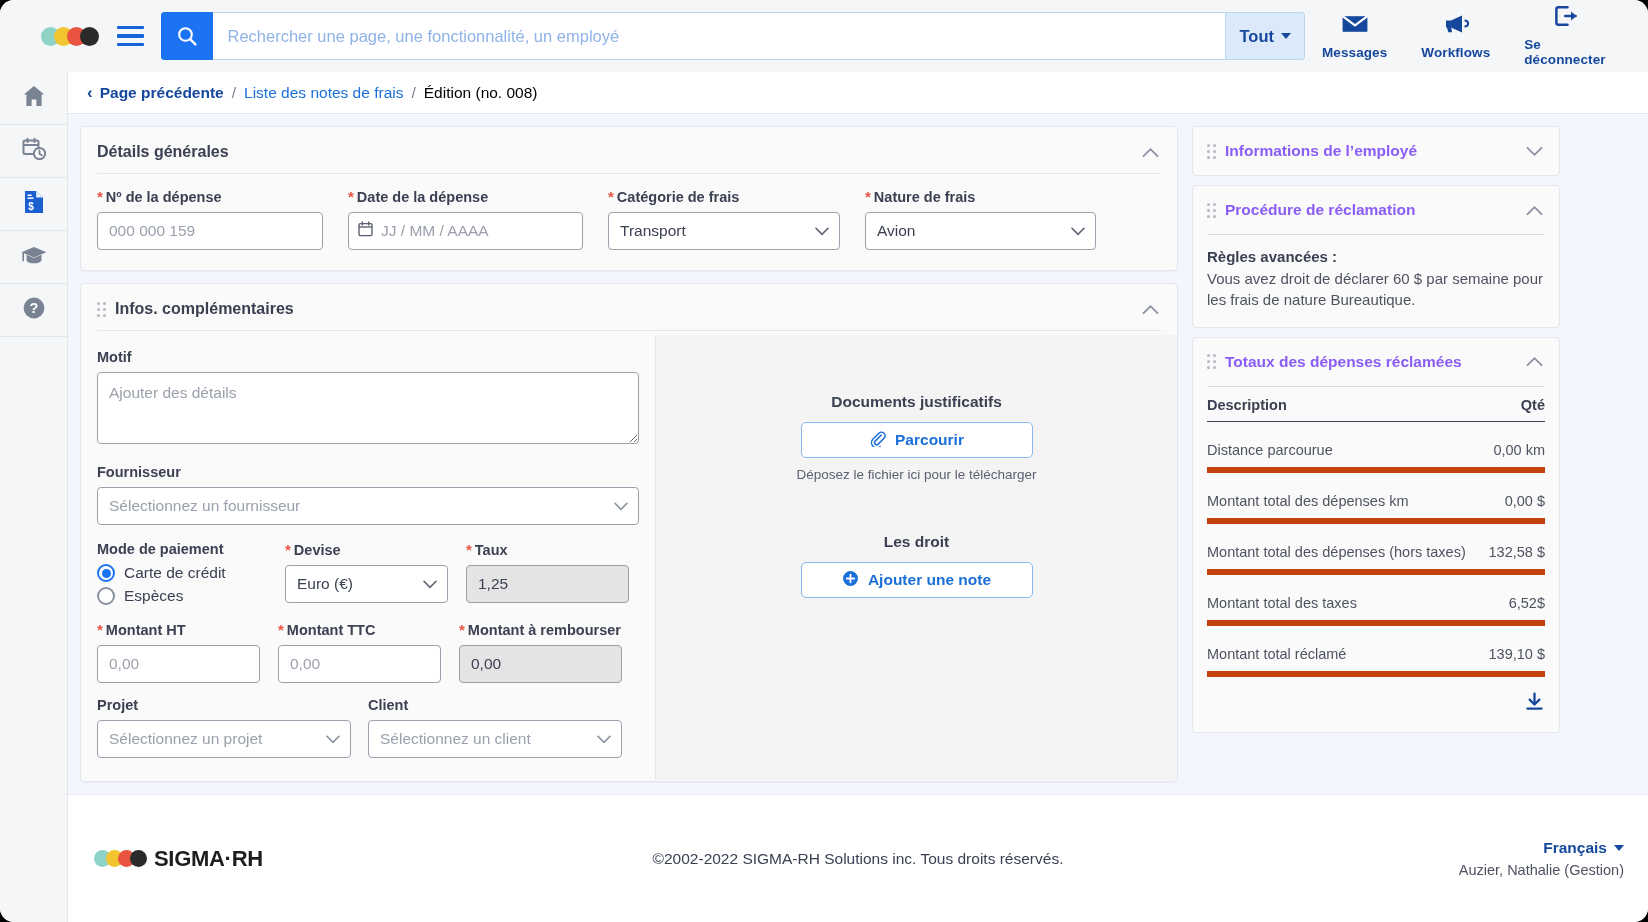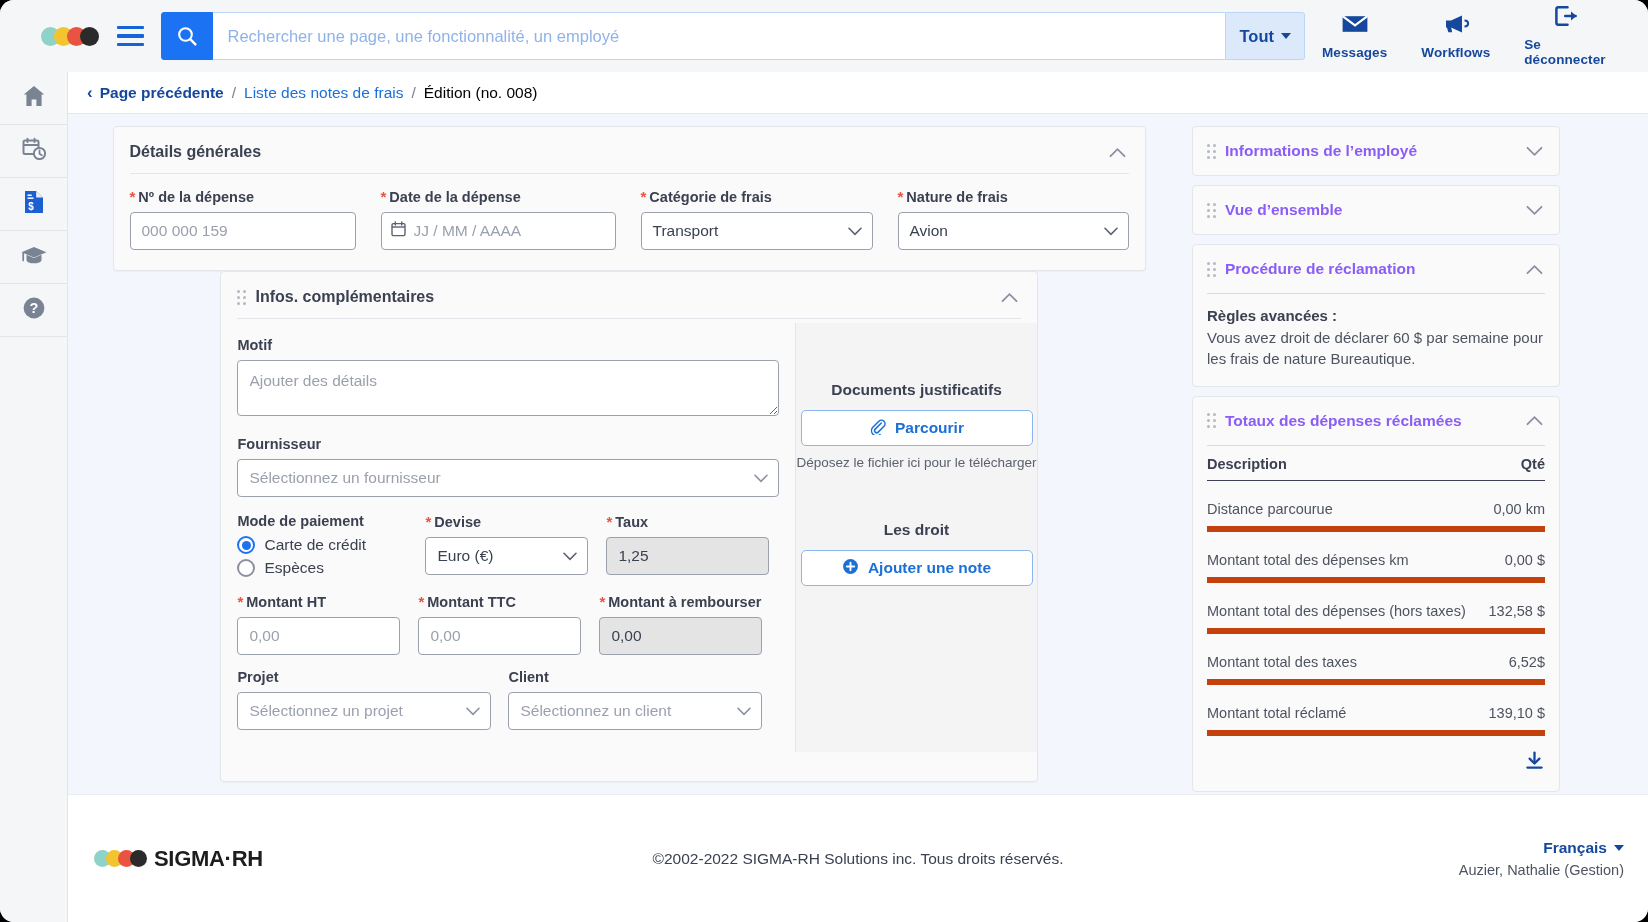--- a/index.html
+++ b/index.html
@@ -122,21 +122,21 @@
   .bc-cur { color: #000000; text-align: center; }
 
   
   .body {
     position: absolute; left: 68px; top: 114px;
     width: 1580px; height: 680px;
     background: #f3f7fd;
     padding: 12px;
     display: flex; gap: 14px;
   }
-  .left-col { width: 1098px; display: flex; flex-direction: column; gap: 0; align-items: center; }
+  .left-col { width: 1098px; display: flex; flex-direction: column; gap: 12px; }
   .right-col { width: 368px; display: flex; flex-direction: column; gap: 9px; }
 
   .card {
     background: #fafafa;
     border: 1px solid #e3e6ea;
     border-radius: 4px;
     box-shadow: 0 1px 1px rgba(20,30,60,.04);
   }
   .card-head {
     display: flex; align-items: center;
@@ -200,21 +200,21 @@
   .infos-body { display: flex; padding: 4px 0 0 0; }
   .infos-left { width: 574px; padding: 14px 16px 22px 16px; }
   .infos-right {
     flex: 1;
     border-left: 1px solid #e3e6ea;
     background: #f4f4f5;
     display: flex; flex-direction: column; align-items: center;
     padding-top: 58px;
   }
   .fld { margin-bottom: 16px; }
-  .ta { height: 56px; padding: 10px 11px; resize: vertical; line-height: 1.35; }
+  .ta { height: 72px; padding: 10px 11px; resize: vertical; line-height: 1.35; }
 
   .triple { display: flex; gap: 18px; }
   .mode-col { width: 170px; }
   .radio-line { display: flex; align-items: center; gap: 9px; margin-top: 5px; cursor: pointer; }
   .radio {
     width: 18px; height: 18px; border-radius: 50%;
     border: 2px solid #8a90a0; background: #fff;
     display: flex; align-items: center; justify-content: center;
     flex: none;
   }
@@ -693,38 +693,20 @@
             </span>
           <span class="rtitle">Informations de l’employé</span>
           <span class="chev-col">
             <svg width="17" height="11" viewBox="0 0 17 11" fill="none">
               <path d="M1.5 1.8 8.5 8.8l7-7" stroke="#8a90a0" stroke-width="1.8" fill="none" stroke-linecap="round"></path>
             </svg>
           </span>
         </div>
       </div>
 
-      <div class="rcard">
-        <div class="rhead">
-          <span class="grip">
-              <i></i>
-              <i></i>
-              <i></i>
-              <i></i>
-              <i></i>
-              <i></i>
-            </span>
-          <span class="rtitle">Vue d’ensemble</span>
-          <span class="chev-col">
-            <svg width="17" height="11" viewBox="0 0 17 11" fill="none">
-              <path d="M1.5 1.8 8.5 8.8l7-7" stroke="#8a90a0" stroke-width="1.8" fill="none" stroke-linecap="round"></path>
-            </svg>
-          </span>
-        </div>
-      </div>
 
       <div class="rcard">
         <div class="rhead">
           <span class="grip">
               <i></i>
               <i></i>
               <i></i>
               <i></i>
               <i></i>
               <i></i>

